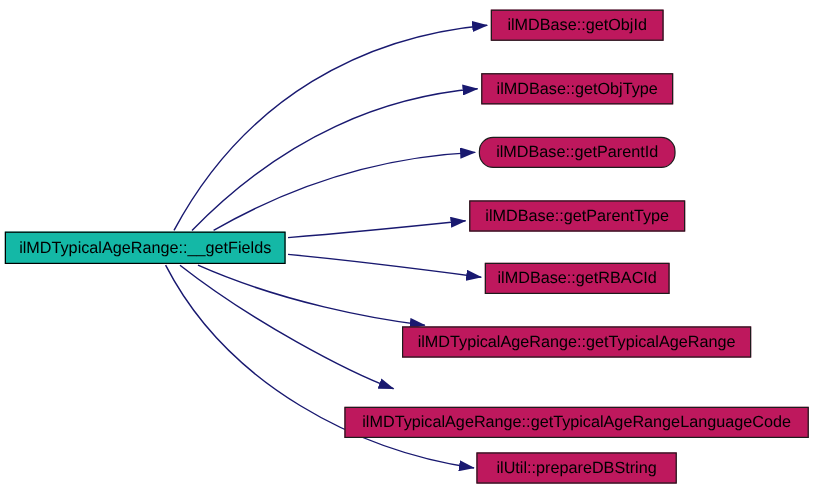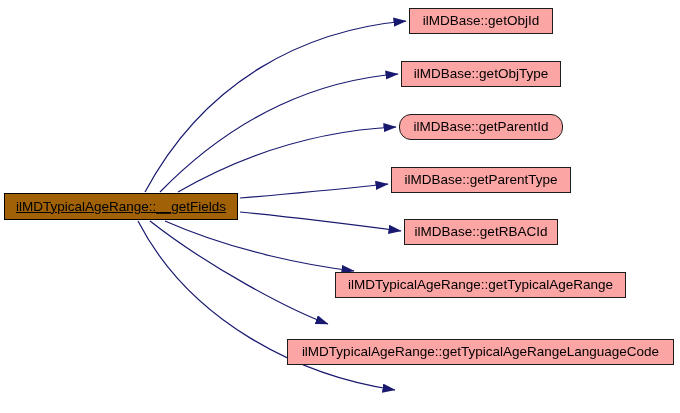--- a/index.html
+++ b/index.html
@@ -26,33 +26,32 @@
     fill: none;
     stroke: #191970;
     stroke-width: 1.2;
   }
   .node {
     position: absolute;
     box-sizing: border-box;
     display: flex;
     align-items: center;
     justify-content: center;
-    background: #fca5a5;
+    background: #be185d;
     border: 1px solid #1c1c1c;
     color: #000000;
     font-size: 13.5px;
     line-height: 1;
     white-space: nowrap;
     cursor: pointer;
   }
   .node--source {
-    background: #a16207;
+    background: #14b8a6;
     border: 1.5px solid #000000;
     cursor: default;
-    text-decoration: underline;
   }
   
   .n-src { left: 4px;   top: 193px; width: 234px; height: 27px; }
   .n-0   { left: 409px; top: 8px;   width: 144px; height: 26px; }
   .n-1   { left: 401px; top: 61px;  width: 160px; height: 26px; }
   .n-2   { left: 399px; top: 114px; width: 164px; height: 26px; border-radius: 12px; }
   .n-3   { left: 391px; top: 167px; width: 180px; height: 26px; }
   .n-4   { left: 404px; top: 219px; width: 154px; height: 26px; }
   .n-5   { left: 335px; top: 272px; width: 291px; height: 26px; }
   .n-6   { left: 287px; top: 325px; width: 387px; height: 26px; margin-top: 14px; }
@@ -88,14 +87,15 @@
   <div class="node n-2">ilMDBase::getParentId</div>
 
   <div class="node n-4">ilMDBase::getRBACId</div>
 
   <div class="node n-3">ilMDBase::getParentType</div>
 
   <div class="node n-5">ilMDTypicalAgeRange::getTypicalAgeRange</div>
 
   <div class="node n-6">ilMDTypicalAgeRange::getTypicalAgeRangeLanguageCode</div>
 
+  <div class="node n-7">ilUtil::prepareDBString</div>
 
 </div>
 
 </body></html>

